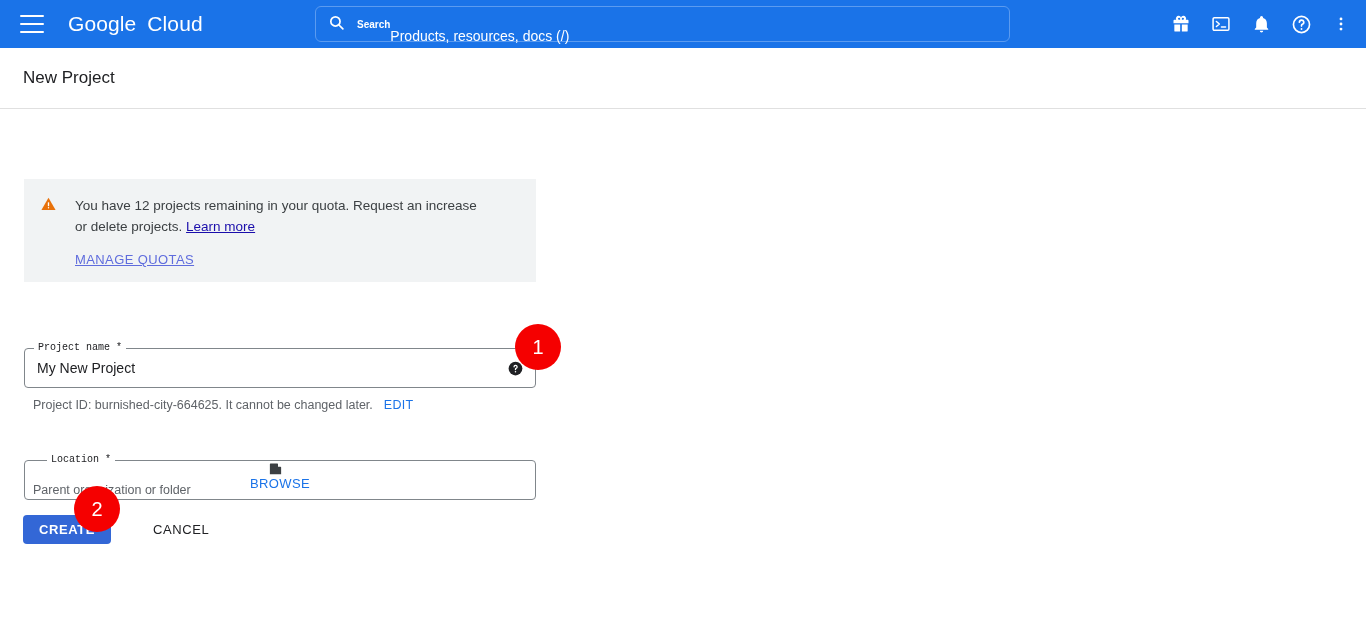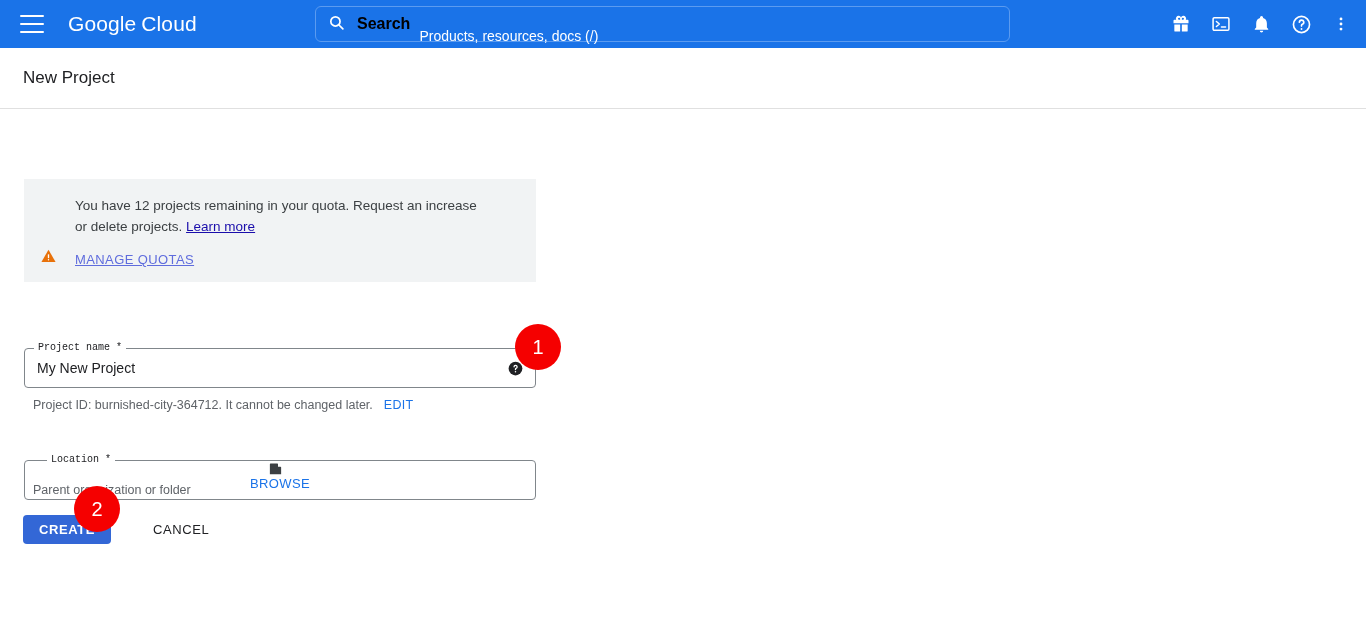--- a/index.html
+++ b/index.html
@@ -30,39 +30,39 @@
     display: block; height: 2px; width: 24px; background: #ffffff; border-radius: 1px;
   }
   .brand {
     margin-left: 24px;
     font-size: 21px;
     color: #ffffff;
     letter-spacing: 0.1px;
     white-space: nowrap;
   }
   .brand .g-part { font-weight: 500; }
-  .brand .c-part { font-weight: 400; margin-left: 5px; }
+  .brand .c-part { font-weight: 400; margin-left: 11px; }
 
   .search-wrap {
     position: absolute;
     left: 315px;
     top: 6px;
     width: 695px;
     height: 36px;
     border: 1px solid #5b9bf0;
     border-radius: 6px;
     background: #1a73e8;
     display: flex;
     align-items: center;
     padding: 0 12px;
     cursor: text;
   }
   .search-icon-svg { flex: 0 0 auto; margin-right: 12px; }
   .search-label {
-    color: #000000; font-size: 16px; font-weight: bold; margin-right: 9px; white-space: nowrap;
+    color: #ffffff; font-size: 10px; font-weight: bold; white-space: nowrap;
   }
   .search-ph {
     color: #ffffff; font-size: 14px; font-weight: 400; white-space: nowrap; margin-top: 24px;
   }
 
   .header-icons {
     position: absolute;
     right: 12px; top: 0; height: 48px;
     display: flex; align-items: center; gap: 14px;
   }
@@ -89,21 +89,21 @@
   
   .content { position: relative; padding: 0; }
 
   .quota-banner {
     position: absolute;
     left: 24px; top: 70px;
     width: 512px;
     background: #f1f3f4;
     padding: 16px 16px 14px 16px;
     display: flex;
-    align-items: flex-end;
+    align-items: flex-start;
   }
   .warn-icon { flex: 0 0 auto; margin-top: 1px; margin-right: 18px; }
   .banner-body { flex: 1 1 auto; }
   .banner-text {
     font-size: 13.5px;
     color: #3c4043;
     line-height: 21px;
     max-width: 406px;
   }
   .banner-link {
@@ -307,21 +307,21 @@
     <span class="field-value">My New Project</span>
     <span class="field-help">
       <svg width="15" height="15" viewBox="0 0 24 24">
         <circle cx="12" cy="12" r="11" fill="#202124"></circle>
         <path d="M9.7 9.3a2.45 2.45 0 1 1 3.2 2.4c-.7.3-.95.85-.95 1.6v.35" fill="none" stroke="#ffffff" stroke-width="2.1" stroke-linecap="round"></path>
         <circle cx="12" cy="17.1" r="1.25" fill="#ffffff"></circle>
       </svg>
     </span>
   </div>
   <div class="helper-text" style="top:289px;">
-    <span>Project ID: burnished-city-364712. It cannot be changed later.</span><span class="helper-edit">EDIT</span>
+    <span>Project ID: burnished-city-664625. It cannot be changed later.</span><span class="helper-edit">EDIT</span>
   </div>
 
   <div class="field" style="top:351px;flex-direction:column;">
     <span class="field-legend" style="left:22px;">Location *</span>
     <span class="field-prefix-icon">
       <svg width="15" height="15" viewBox="0 0 24 24" fill="#3c4043">
         <path d="M3 21V5a1 1 0 0 1 1-1h11a1 1 0 0 1 1 1v4h4a1 1 0 0 1 1 1v11zM5.6 7.1h2v2h-2zm3.7 0h2v2h-2zm3.7 0h2v2h-2zM5.6 11h2v2h-2zm3.7 0h2v2h-2zm3.7 0h2v2h-2zM5.6 14.9h2v2h-2zm3.7 0h2v2h-2zm3.7 0h2v2h-2zm4.6-3.6h1.8v7.5h-1.8z"></path>
       </svg>
     </span>
     <span class="browse-btn">BROWSE</span>

